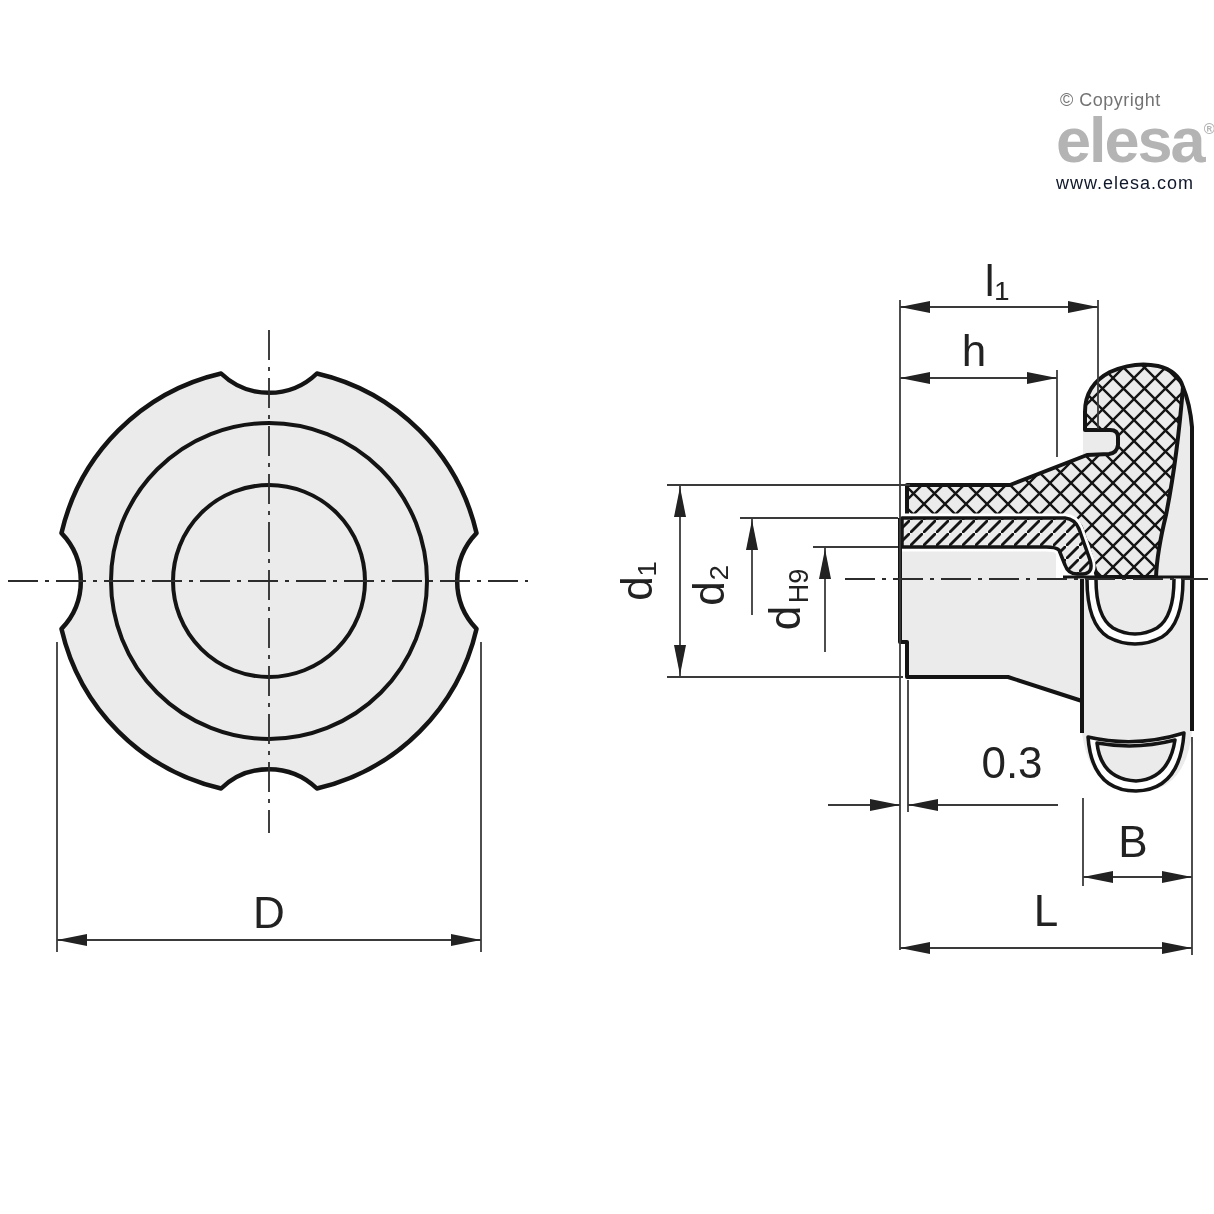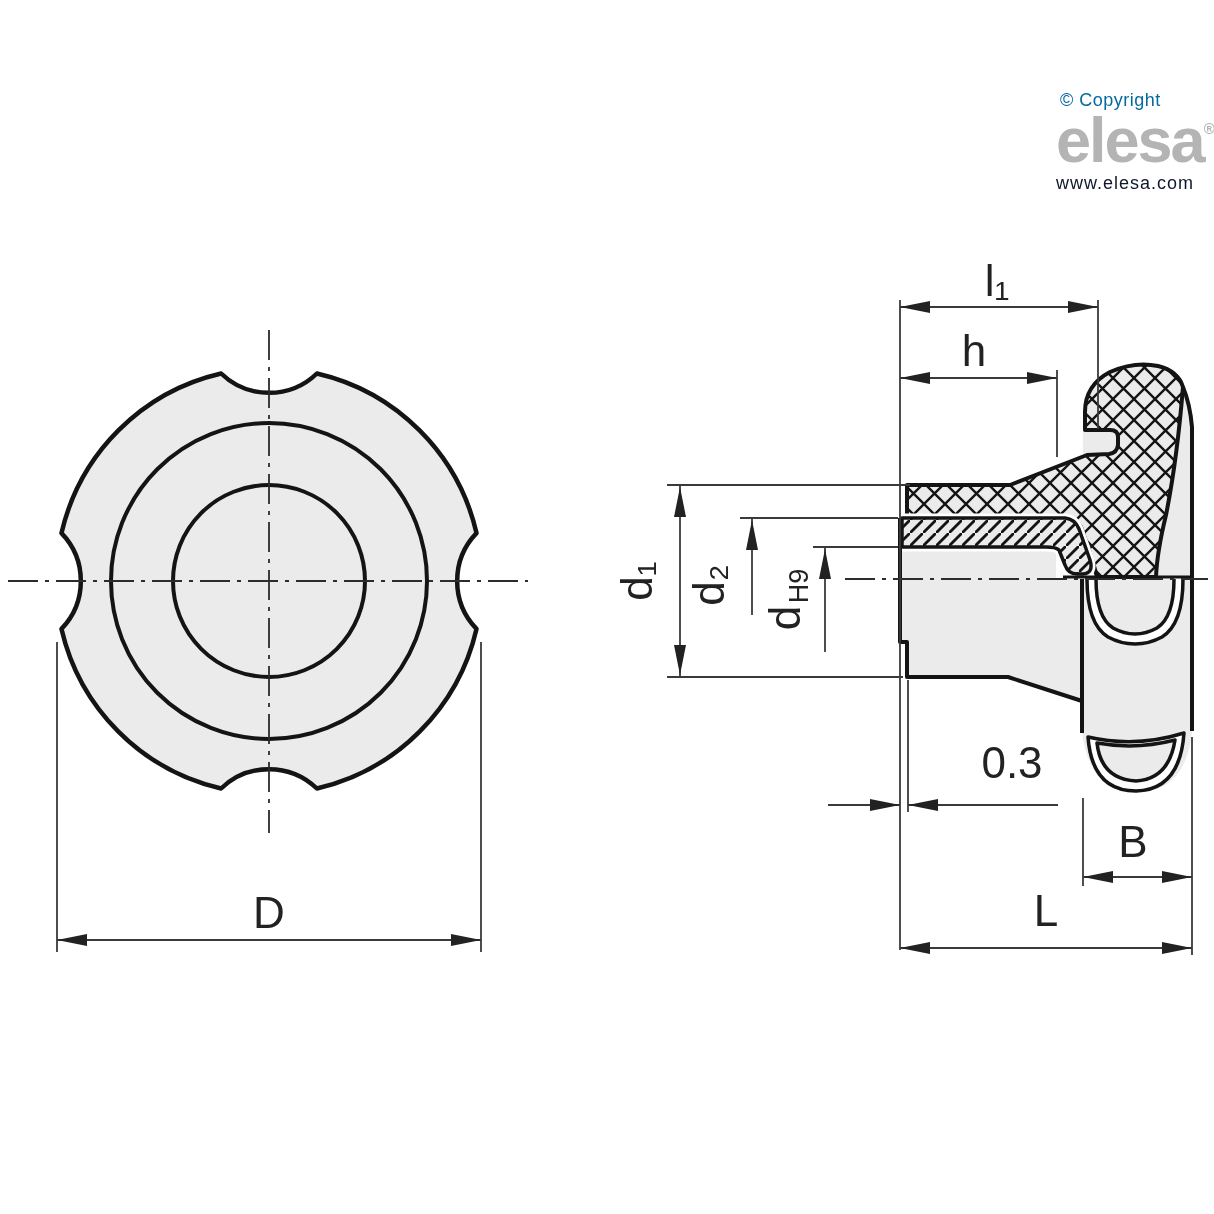--- a/index.html
+++ b/index.html
@@ -3,21 +3,21 @@
 <meta charset="utf-8">
 <style>
   html,body{margin:0;padding:0;background:#fff;}
   #stage{position:relative;width:1214px;height:1214px;background:#ffffff;overflow:hidden;
          font-family:"Liberation Sans",sans-serif;}
   svg{position:absolute;left:0;top:0;}
   .dimtext{font-family:"Liberation Sans",sans-serif;font-size:44px;fill:#222;}
   .dimtext-sub{font-family:"Liberation Sans",sans-serif;font-size:27px;fill:#222;}
   #logo-block{position:absolute;left:1056px;top:90px;width:158px;color:#b4b4b4;
               font-family:"Liberation Sans",sans-serif;}
-  #logo-copyright{font-size:18px;color:#0369a1;letter-spacing:0.5px;padding-left:4px;}
+  #logo-copyright{font-size:18px;color:#737373;letter-spacing:0.5px;padding-left:4px;}
   #logo-word{font-size:63px;font-weight:bold;letter-spacing:-2px;line-height:0.95;color:#b4b4b4;}
   #logo-reg{font-size:15px;vertical-align:28px;letter-spacing:0;}
   #logo-site{font-size:18px;letter-spacing:1px;color:#0f172a;margin-top:2px;}
 </style>
 </head>
 <body>
 
 <div id="stage">
 
 <svg width="1214" height="1214" viewBox="0 0 1214 1214">

